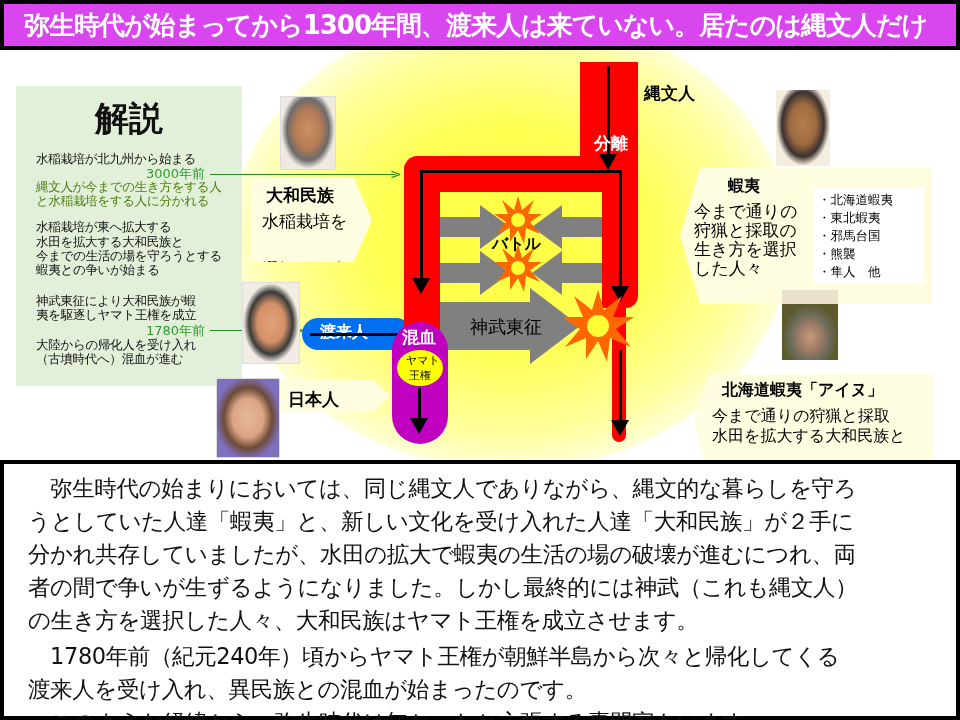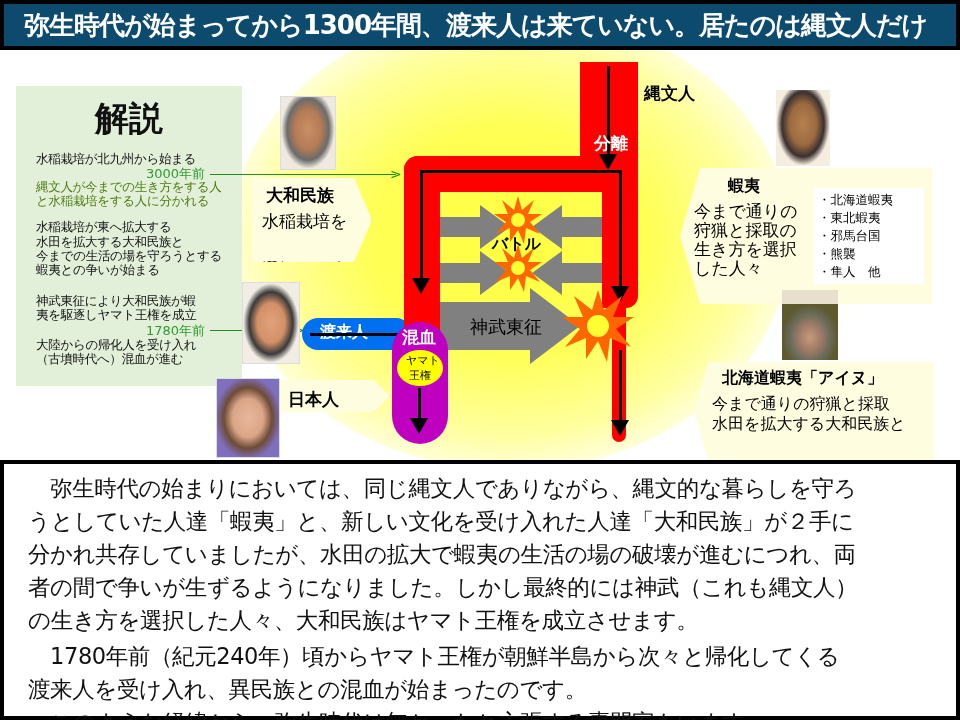--- a/index.html
+++ b/index.html
@@ -1,18 +1,18 @@
 <!DOCTYPE html>
 <html><head>
 <meta charset="utf-8">
 <style>
   * { box-sizing: border-box; margin: 0; padding: 0; }
   body { width: 960px; height: 720px; background: #000; position: relative; overflow: hidden; font-family: "DejaVu Sans", sans-serif; }
   .title-bar { position: absolute; left: 0; top: 0; width: 960px; height: 50px; background: #000; }
-  .title-inner { position: absolute; left: 4px; top: 4px; width: 952px; height: 42px; background: #0c4a6e; color: #fff; font-size: 26px; font-weight: bold; line-height: 42px; padding-left: 20px; letter-spacing: -1px; white-space: nowrap; }
+  .title-inner { position: absolute; left: 4px; top: 4px; width: 952px; height: 42px; background: #d946ef; color: #fff; font-size: 26px; font-weight: bold; line-height: 42px; padding-left: 20px; letter-spacing: -1px; white-space: nowrap; }
   .diagram { position: absolute; left: 0; top: 50px; width: 960px; height: 410px; background: #fff; overflow: hidden; }
   .glow { position: absolute; left: 230px; top: -40px; width: 560px; height: 460px; border-radius: 50%;
     background: radial-gradient(ellipse at center, #ffff40 0%, #ffff55 35%, #ffffa0 60%, rgba(255,255,255,0) 78%); }
   .explain { position: absolute; left: 16px; top: 36px; width: 226px; height: 300px; background: #e2efd9; }
   .explain-title { position: absolute; left: 0; top: 10px; width: 226px; text-align: center; font-size: 34px; font-weight: bold; color: #111; }
   .ex-line { position: absolute; left: 20px; font-size: 12.5px; color: #111; white-space: nowrap; line-height: 14px; letter-spacing: -0.3px; }
   .ex-red { color: #4d7c0f; }
   .ex-green { position: absolute; font-size: 13px; color: #2f9b2f; white-space: nowrap; }
   .gline { position: absolute; height: 1px; background: #1f8f1f; }
   .photo { position: absolute; border: 1px solid #ddd; overflow: hidden; }
@@ -152,21 +152,21 @@
       <div>・東北蝦夷</div>
       <div>・邪馬台国</div>
       <div>・熊襲</div>
       <div>・隼人　他</div>
     </div>
   </div>
 
   <div class="photo" style="left:782px; top:240px; width:56px; height:70px; border:none;">
     <div class="face-bg" style="background: radial-gradient(ellipse at 50% 60%, #c89a78 0%, #9a7a66 30%, #6b6b5a 50%, #5d5a2e 70%); border-top:14px solid #e8e0cc;"></div>
   </div>
-  <div class="label-box" style="left:694px; top:312px; width:240px; height:99px; clip-path: polygon(6% 0, 100% 0, 100% 100%, 6% 100%, 0 50%);">
+  <div class="label-box" style="left:694px; top:324px; width:240px; height:99px; clip-path: polygon(6% 0, 100% 0, 100% 100%, 6% 100%, 0 50%);">
     <div class="txt" style="left:28px; top:6px; font-size:16px; font-weight:bold;">北海道蝦夷「アイヌ」</div>
     <div class="txt" style="left:18px; top:32px; font-size:16px;">今まで通りの狩猟と採取</div>
     <div class="txt" style="left:18px; top:52px; font-size:16px;">水田を拡大する大和民族と</div>
   </div>
 </div>
 
 <div class="bottom">
   <div class="para" style="top:8px;">　弥生時代の始まりにおいては、同じ縄文人でありながら、縄文的な暮らしを守ろ</div>
   <div class="para" style="top:41px;">うとしていた人達「蝦夷」と、新しい文化を受け入れた人達「大和民族」が２手に</div>
   <div class="para" style="top:74px;">分かれ共存していましたが、水田の拡大で蝦夷の生活の場の破壊が進むにつれ、両</div>

